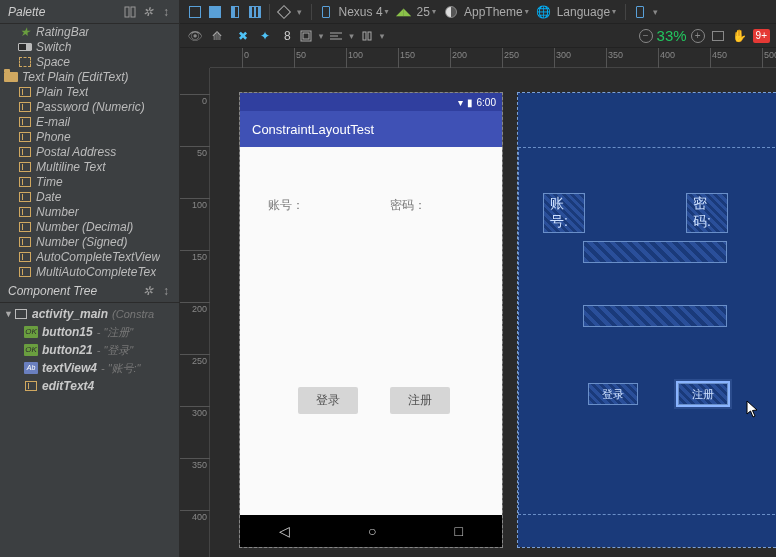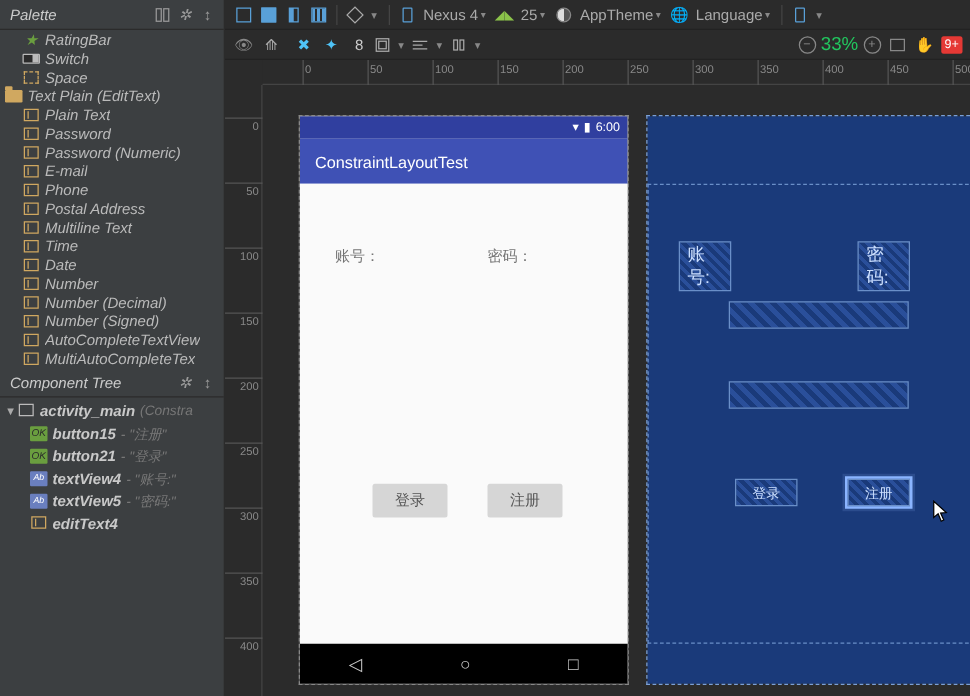--- a/index.html
+++ b/index.html
@@ -98,21 +98,21 @@
   .component-body { flex:1; overflow:hidden; padding-top:2px;}
   .tree-row {
     display:flex; align-items:center;
     height:18px;
     padding-left:4px;
     cursor:default;
   }
   .tree-row .twisty {
     width:10px; font-size:9px; color:#aaa;
   }
-  .tree-row .ticon { width:14px; height:12px; margin-right:4px; display:inline-flex;align-items:flex-start;justify-content:center;}
+  .tree-row .ticon { width:14px; height:12px; margin-right:4px; display:inline-flex;align-items:center;justify-content:center;}
   .tree-row .tlabel { color:#c9c9c9; font-size:12px; }
   .tree-row.child { padding-left:24px; }
   .tree-row .tnote { color:#777; margin-left:4px; font-size:11px;}
 
   
   .editor {
     position:absolute;
     left:180px; top:0;
     right:0; bottom:0;
     background:#2b2b2b;
@@ -329,26 +329,20 @@
       <div class="palette-item">
         <span class="picon">
           <span class="ic-edittext"></span>
         </span>
         <span class="plabel">Plain Text</span>
       </div>
       <div class="palette-item">
         <span class="picon">
           <span class="ic-edittext"></span>
         </span>
-        <span class="plabel">Password</span>
-      </div>
-      <div class="palette-item">
-        <span class="picon">
-          <span class="ic-edittext"></span>
-        </span>
         <span class="plabel">Password (Numeric)</span>
       </div>
       <div class="palette-item">
         <span class="picon">
           <span class="ic-edittext"></span>
         </span>
         <span class="plabel">E-mail</span>
       </div>
       <div class="palette-item">
         <span class="picon">
@@ -440,27 +434,20 @@
         </span>
         <span class="tlabel"><b>button21</b></span>
         <span class="tnote">- "登录"</span>
       </div>
       <div class="tree-row child">
         <span class="ticon">
           <span class="ic-ab">Ab</span>
         </span>
         <span class="tlabel"><b>textView4</b></span>
         <span class="tnote">- "账号:"</span>
-      </div>
-      <div class="tree-row child">
-        <span class="ticon">
-          <span class="ic-ab">Ab</span>
-        </span>
-        <span class="tlabel"><b>textView5</b></span>
-        <span class="tnote">- "密码:"</span>
       </div>
       <div class="tree-row child">
         <span class="ticon">
           <span class="ic-edittext"></span>
         </span>
         <span class="tlabel"><b>editText4</b></span>
       </div>
     </div>
 </div>
 

